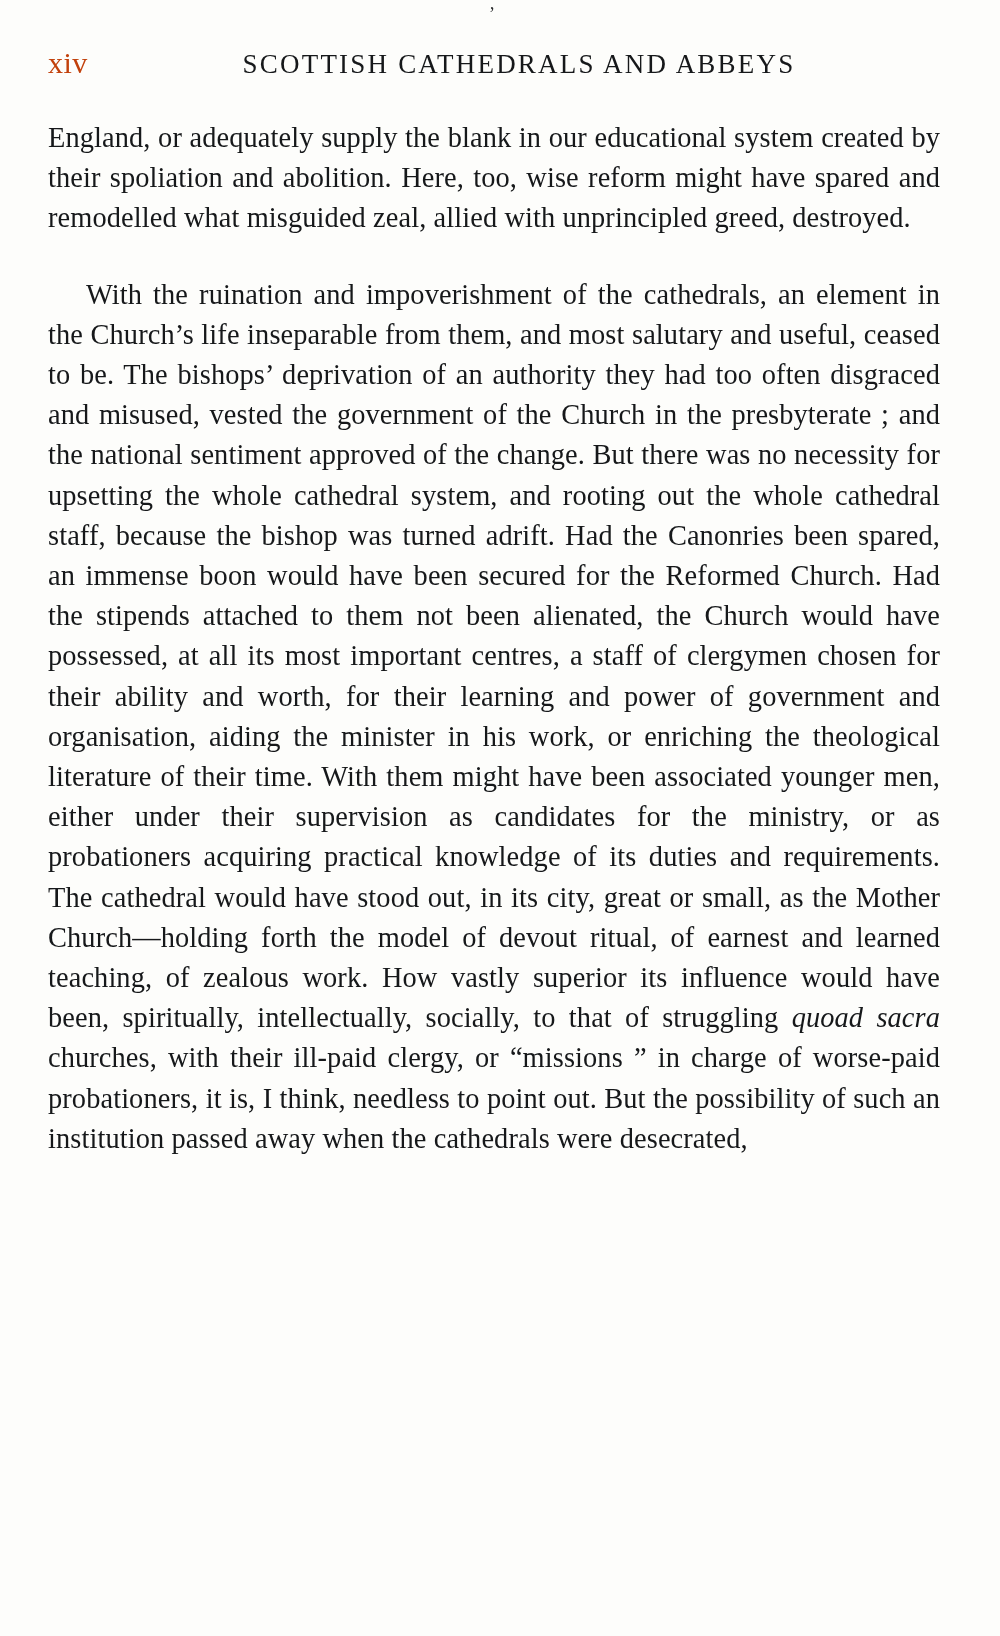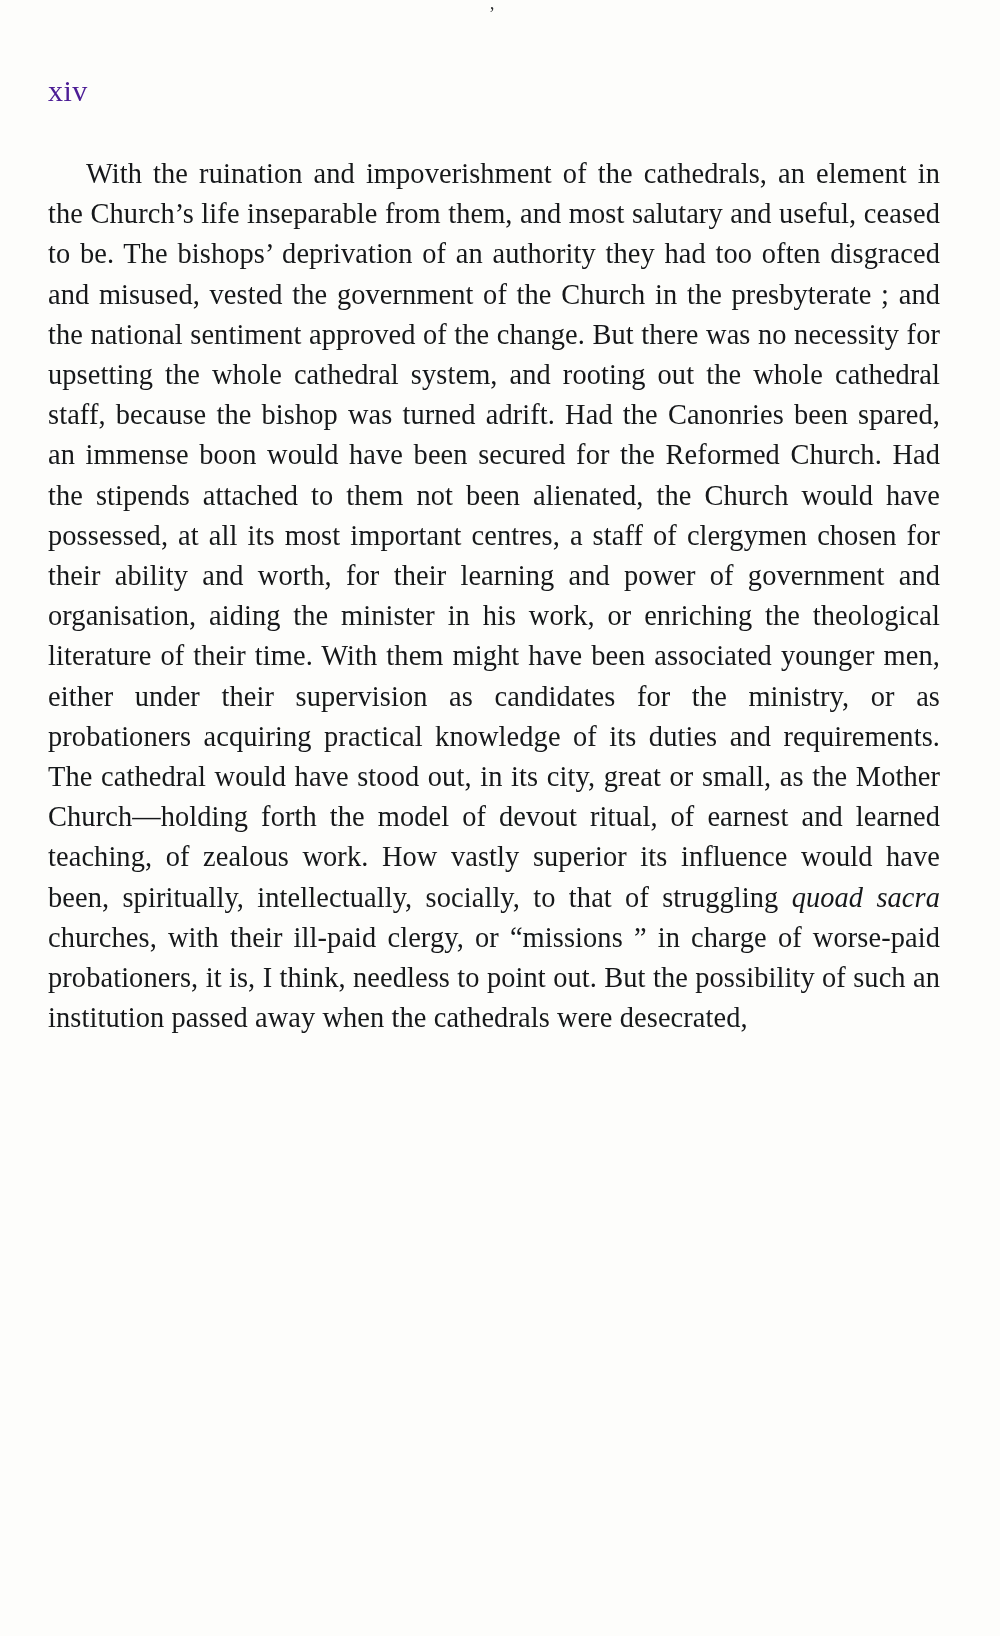--- a/index.html
+++ b/index.html
@@ -29,23 +29,22 @@
     left: 48px;
     right: 60px;
     height: 42px;
     display: flex;
     align-items: baseline;
   }
   .folio {
     font-size: 30px;
     letter-spacing: 0.5px;
     font-family: "Liberation Serif", serif;
-    color: #4c1d95;
+    color: #c2410c;
     width: 120px;
-    margin-top: 28px;
   }
   .head-title {
     font-size: 27px;
     letter-spacing: 2.2px;
     color: #16181a;
     font-family: "Liberation Serif", serif;
     white-space: nowrap;
     flex: 1;
     text-align: center;
     padding-right: 70px;
@@ -84,19 +83,21 @@
 </style>
 </head>
 <body>
 
 <div class="page">
 
   <div class="top-mark">’</div>
 
   <div class="running-head">
     <div class="folio">xiv</div>
+    <div class="head-title">SCOTTISH CATHEDRALS AND ABBEYS</div>
   </div>
 
   <div class="body-text">
+    <p>England, or adequately supply the blank in our educational system created by their spoliation and abolition. Here, too, wise reform might have spared and remodelled what misguided zeal, allied with unprincipled greed, destroyed.</p>
     <p class="indent" id="para2">With the ruination and impoverishment of the cathedrals, an element in the Church’s life inseparable from them, and most salutary and useful, ceased to be. The bishops’ deprivation of an authority they had too often disgraced and misused, vested the government of the Church in the presbyterate ; and the national sentiment approved of the change.  But there was no necessity for upsetting the whole cathedral system, and rooting out the whole cathedral staff, because the bishop was turned adrift.  Had the Canonries been spared, an immense boon would have been secured for the Reformed Church. Had the stipends attached to them not been alienated, the Church would have possessed, at all its most important centres, a staff of clergymen chosen for their ability and worth, for their learning and power of government and organisation, aiding the minister in his work, or enriching the theological literature of their time.  With them might have been associated younger men, either under their supervision as candidates for the ministry, or as probationers acquiring practical knowledge of its duties and requirements.  The cathedral would have stood out, in its city, great or small, as the Mother Church—holding forth the model of devout ritual, of earnest and learned teaching, of zealous work.  How vastly superior its influence would have been, spiritually, intellectually, socially, to that of struggling <span class="it">quoad sacra</span> churches, with their ill-paid clergy, or “missions ” in charge of worse-paid probationers, it is, I think, needless to point out.  But the possibility of such an institution passed away when the cathedrals were desecrated,</p>
   </div>
 
 </div>
 
 </body></html>

